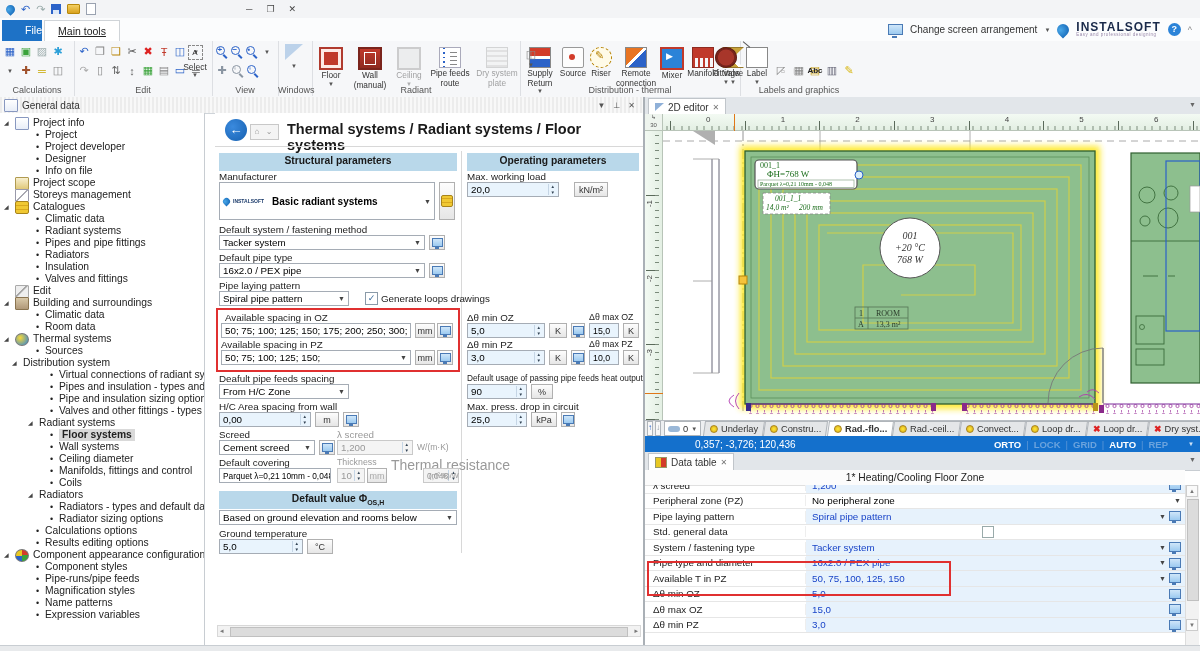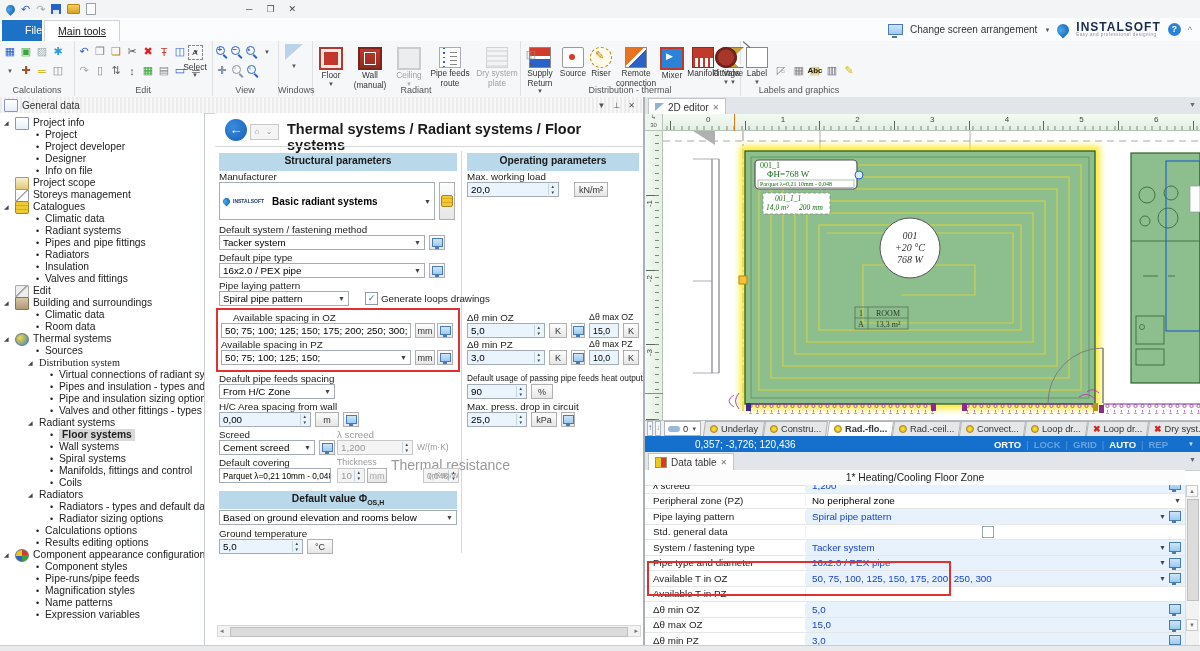--- a/index.html
+++ b/index.html
@@ -469,21 +469,21 @@
       </div>
       <div class="titem" style="padding-left: 4px;">
         <span class="tri">◢</span>
         <span class="ticon ti-thermal"></span>
         <span class="tlabel">Thermal systems</span>
       </div>
       <div class="titem" style="padding-left: 36px;">
         <span class="blt">•</span>
         <span class="tlabel">Sources</span>
       </div>
-      <div class="titem" style="padding-left: 28px; font-family: Liberation Serif, serif;">
+      <div class="titem" style="padding-left: 12px;">
         <span class="tri">◢</span>
         <span class="tlabel">Distribution system</span>
       </div>
       <div class="titem" style="padding-left: 50px;">
         <span class="blt">•</span>
         <span class="tlabel">Virtual connections of radiant systems</span>
       </div>
       <div class="titem" style="padding-left: 50px;">
         <span class="blt">•</span>
         <span class="tlabel">Pipes and insulation - types and default data</span>
@@ -503,21 +503,21 @@
       <div class="titem sel" style="padding-left: 50px;">
         <span class="blt">•</span>
         <span class="tlabel">Floor systems</span>
       </div>
       <div class="titem" style="padding-left: 50px;">
         <span class="blt">•</span>
         <span class="tlabel">Wall systems</span>
       </div>
       <div class="titem" style="padding-left: 50px;">
         <span class="blt">•</span>
-        <span class="tlabel">Spiral systems</span>
+        <span class="tlabel">Ceiling diameter</span>
       </div>
       <div class="titem" style="padding-left: 50px;">
         <span class="blt">•</span>
         <span class="tlabel">Manifolds, fittings and control</span>
       </div>
       <div class="titem" style="padding-left: 50px;">
         <span class="blt">•</span>
         <span class="tlabel">Coils</span>
       </div>
       <div class="titem" style="padding-left: 28px;">
@@ -608,41 +608,41 @@
 
     <div class="flabel" style="left:4px;top:167px;">Pipe laying pattern</div>
     <div class="dd" style="left:4px;top:178px;width:130px;">
         <span>Spiral pipe pattern</span>
         <span class="arr">▼</span>
       </div>
     <div class="chk" style="left:150px;top:179px;">✓</div>
     <div class="flabel" style="left:166px;top:180px;">Generate loops drawings</div>
 
     <div class="redbox" style="left:1px;top:195px;width:240px;height:60px;"></div>
-    <div class="flabel" style="left:18px;top:199px;">Available spacing in OZ</div>
+    <div class="flabel" style="left:10px;top:199px;">Available spacing in OZ</div>
     <div class="dd" style="left:6px;top:210px;width:190px;">
         <span>50; 75; 100; 125; 150; 175; 200; 250; 300;</span>
         <span class="arr">▼</span>
       </div>
     <div class="ubtn" style="left:200px;top:210px;width:20px;">mm</div>
     <div class="mbtn" style="left:222px;top:210px;">
         <span class="monico"></span>
       </div>
     <div class="flabel" style="left:6px;top:226px;">Available spacing in PZ</div>
     <div class="dd" style="left:6px;top:237px;width:190px;">
         <span>50; 75; 100; 125; 150;</span>
         <span class="arr">▼</span>
       </div>
     <div class="ubtn" style="left:200px;top:237px;width:20px;">mm</div>
     <div class="mbtn" style="left:222px;top:237px;">
         <span class="monico"></span>
       </div>
 
     <div class="flabel" style="left:4px;top:260px;">Deafult pipe feeds spacing</div>
-    <div class="dd" style="left:4px;top:271px;width:116px;">
+    <div class="dd" style="left:4px;top:271px;width:130px;">
         <span>From H/C Zone</span>
         <span class="arr">▼</span>
       </div>
 
     <div class="flabel" style="left:4px;top:288px;">H/C Area spacing from wall</div>
     <div class="fld" style="left:4px;top:299px;width:92px;">
         <span>0,00</span>
         <span class="spin">
           <span>▲</span>
           <span>▼</span>
@@ -1059,31 +1059,28 @@
             <span class="tlab">Pipe type and diameter</span>
             <div class="tval">
               <span>16x2.0 / PEX pipe</span>
               <span class="icongrp">
                 <span class="ddico">▼</span>
                 <span class="monsm"></span>
               </span>
             </div>
           </div>
           <div class="trow blue">
-            <span class="tlab">Available T in OZ</span>
+            <span class="tlab">Available T in PZ</span>
             <div class="tval">
-              <span>50, 75, 100, 125, 150, 175, 200, 250, 300</span>
+              <span>50, 75, 100, 125, 150</span>
               <span class="icongrp">
                 <span class="ddico">▼</span>
                 <span class="monsm"></span>
               </span>
             </div>
-          </div>
-          <div class="trow blue">
-            <span class="tlab">Available T in PZ</span>
           </div>
           <div class="trow blue">
             <span class="tlab">Δθ min OZ</span>
             <div class="tval">
               <span>5,0</span>
               <span class="icongrp">
                 <span class="monsm"></span>
               </span>
             </div>
           </div>

